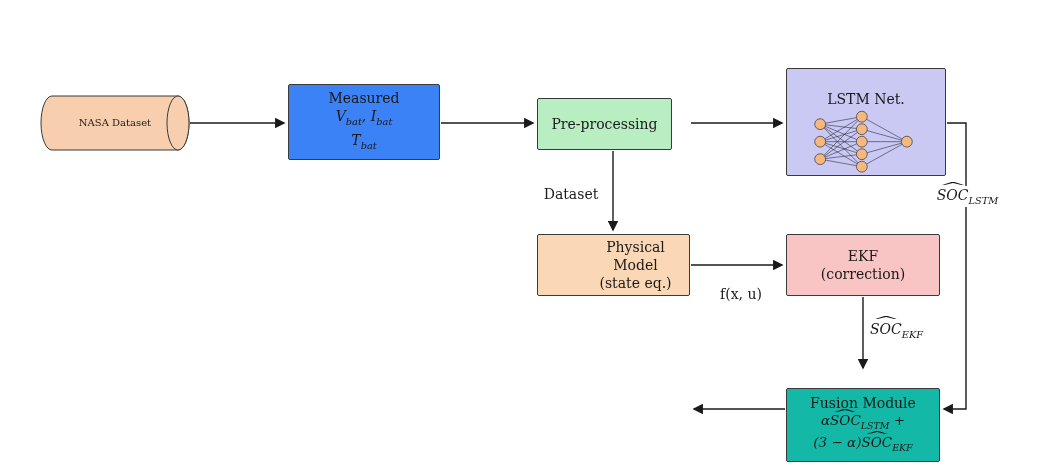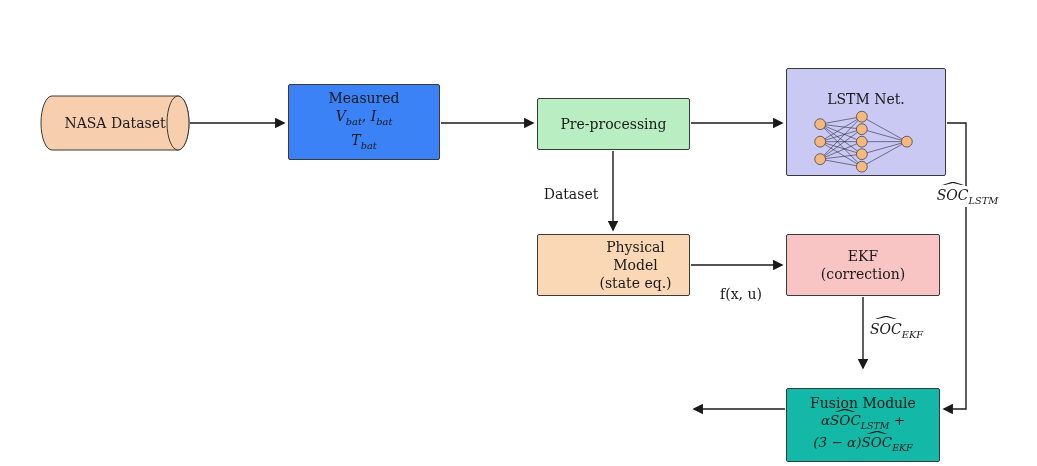--- a/index.html
+++ b/index.html
@@ -16,29 +16,29 @@
     position:absolute;
     box-sizing:border-box;
     border:1px solid #3a3a3a;
     border-radius:2px;
     display:flex;flex-direction:column;
     align-items:center;justify-content:center;
     text-align:center;
     font-size:14px;line-height:18px;
   }
   .box-measured{left:288px;top:84px;width:152px;height:76px;background:#3b82f6;}
-  .box-preprocessing{left:537px;top:98px;width:153px;height:52px;background:#b8eec2;}
+  .box-preprocessing{left:537px;top:98px;width:135px;height:52px;background:#b8eec2;}
   .box-lstm{left:786px;top:68px;width:160px;height:108px;background:#c9c9f4;justify-content:flex-start;padding-top:21px;}
   .box-physical{left:537px;top:234px;width:153px;height:62px;background:#fad8b5;padding-left:44px;}
   .box-ekf{left:786px;top:234px;width:154px;height:62px;background:#f9c4c4;}
   .box-fusion{left:786px;top:388px;width:154px;height:74px;background:#14b8a6;line-height:17px;}
   .box-soc{left:537px;top:381px;width:153px;height:54px;background:#cfe8e5;}
   .cyl-label{
     position:absolute;left:52px;top:112px;width:126px;height:22px;
-    text-align:center;font-size:14px;line-height:22px;
+    text-align:center;font-size:10px;line-height:22px;
   }
   .math{font-style:italic;}
   .math sub, sub.msub{font-size:0.7em;font-style:italic;}
   .wh{position:relative;display:inline-block;font-style:italic;}
   .wh .hat{
     position:absolute;left:50%;top:-0.62em;
     transform:translateX(-50%) scaleX(3.1);
     font-size:0.8em;font-style:normal;
   }
   .edge-label{

